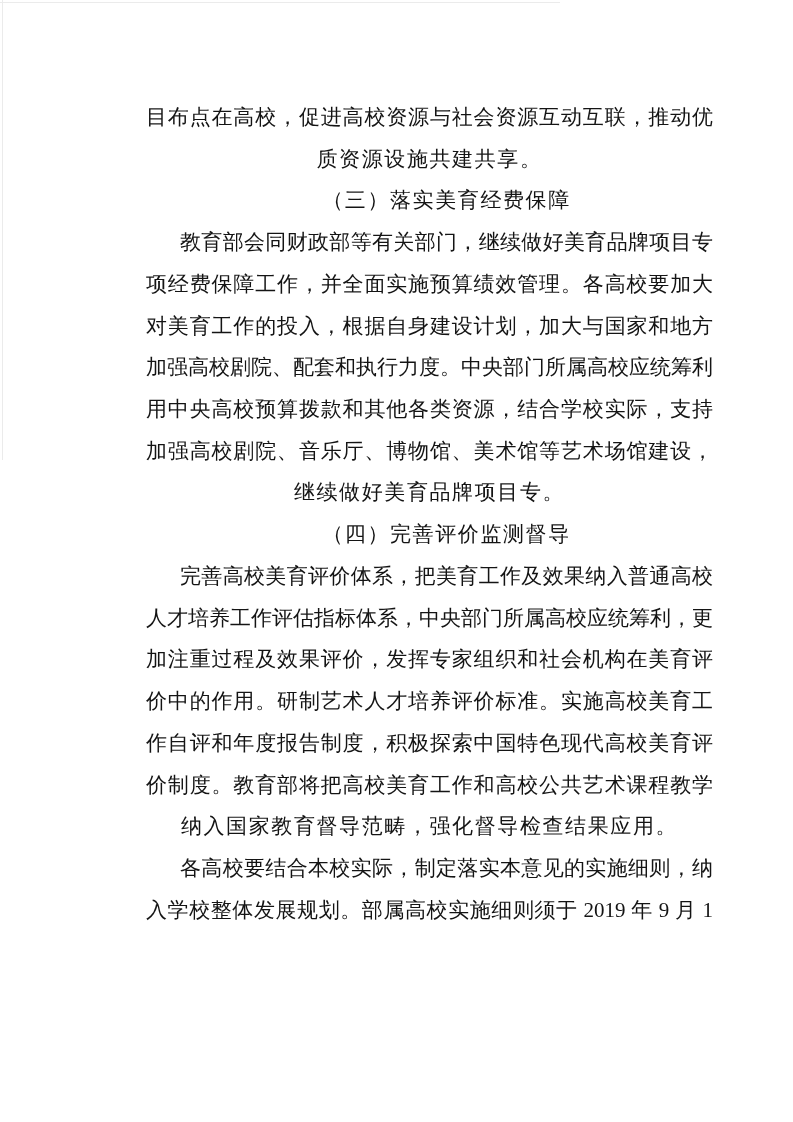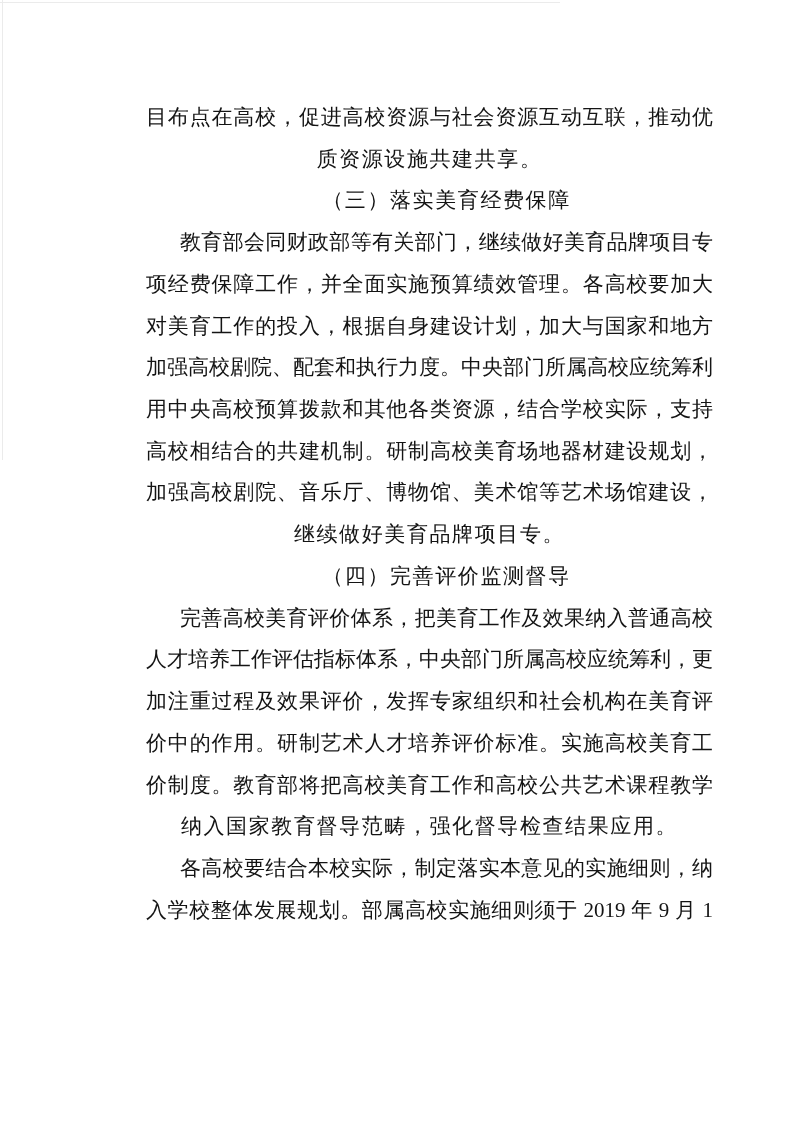--- a/index.html
+++ b/index.html
@@ -68,26 +68,26 @@
   <div class="edge-left"></div>
   <div class="text-block">
       <div class="line s">目布点在高校，促进高校资源与社会资源互动互联，推动优</div>
       <div class="line">质资源设施共建共享。</div>
       <div class="line i">（三）落实美育经费保障</div>
       <div class="line s i">教育部会同财政部等有关部门，继续做好美育品牌项目专</div>
       <div class="line s">项经费保障工作，并全面实施预算绩效管理。各高校要加大</div>
       <div class="line s">对美育工作的投入，根据自身建设计划，加大与国家和地方</div>
       <div class="line s">加强高校剧院、配套和执行力度。中央部门所属高校应统筹利</div>
       <div class="line s">用中央高校预算拨款和其他各类资源，结合学校实际，支持</div>
-      <div class="line s">高校相结合的共建机制。研制高校美育场地器材建设规划，</div>
       <div class="line s">加强高校剧院、音乐厅、博物馆、美术馆等艺术场馆建设，</div>
       <div class="line">继续做好美育品牌项目专。</div>
       <div class="line i">（四）完善评价监测督导</div>
       <div class="line s i">完善高校美育评价体系，把美育工作及效果纳入普通高校</div>
       <div class="line s">人才培养工作评估指标体系，中央部门所属高校应统筹利，更</div>
       <div class="line s">加注重过程及效果评价，发挥专家组织和社会机构在美育评</div>
       <div class="line s">价中的作用。研制艺术人才培养评价标准。实施高校美育工</div>
+      <div class="line s">作自评和年度报告制度，积极探索中国特色现代高校美育评</div>
       <div class="line s">价制度。教育部将把高校美育工作和高校公共艺术课程教学</div>
       <div class="line">纳入国家教育督导范畴，强化督导检查结果应用。</div>
       <div class="line s i">各高校要结合本校实际，制定落实本意见的实施细则，纳</div>
       <div class="line s">入学校整体发展规划。部属高校实施细则须于 2019 年 9 月 1</div>
     </div>
 </div>
 
 </body></html>

